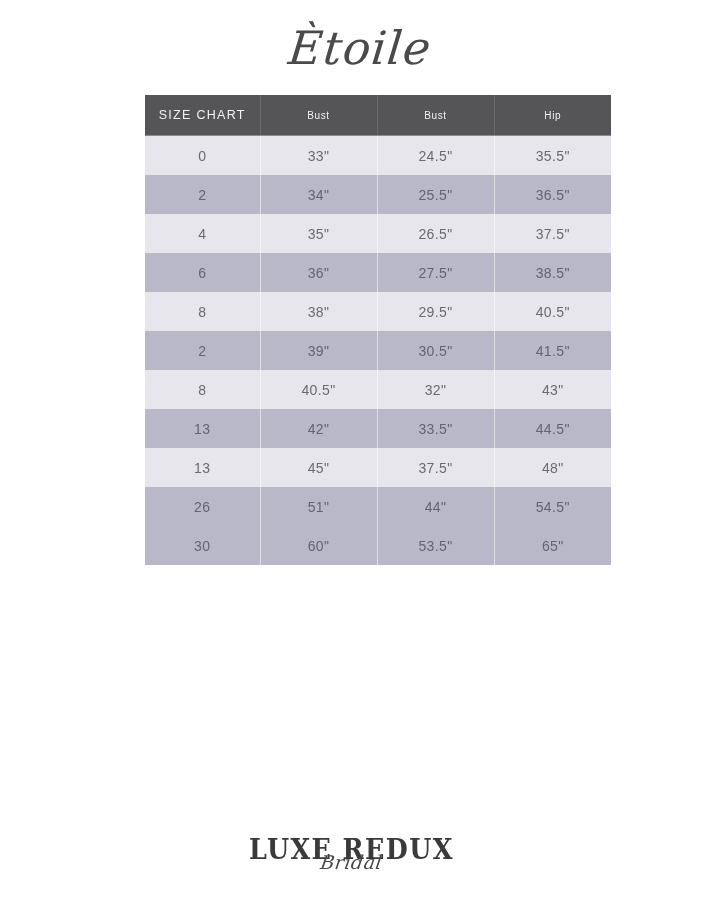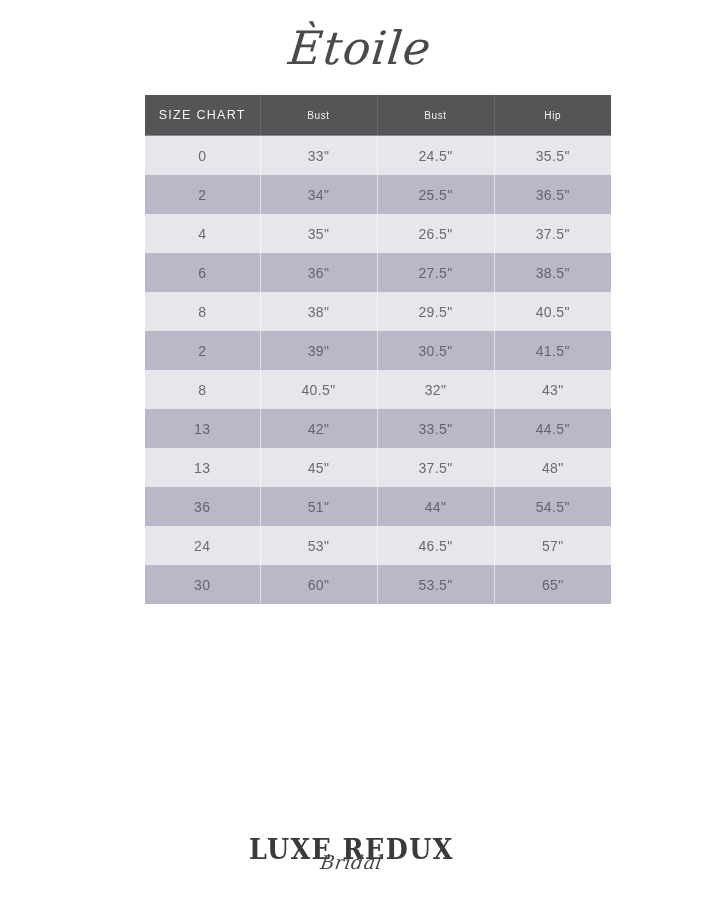--- a/index.html
+++ b/index.html
@@ -206,30 +206,24 @@
           <td>33.5"</td>
           <td>44.5"</td>
         </tr>
         <tr class="row-light">
           <td>13</td>
           <td>45"</td>
           <td>37.5"</td>
           <td>48"</td>
         </tr>
         <tr class="row-dark">
-          <td>36</td>
+          <td>26</td>
           <td>51"</td>
           <td>44"</td>
           <td>54.5"</td>
-        </tr>
-        <tr class="row-light">
-          <td>24</td>
-          <td>53"</td>
-          <td>46.5"</td>
-          <td>57"</td>
         </tr>
         <tr class="row-dark">
           <td>30</td>
           <td>60"</td>
           <td>53.5"</td>
           <td>65"</td>
         </tr>
       </tbody>
     </table>
   </div>

